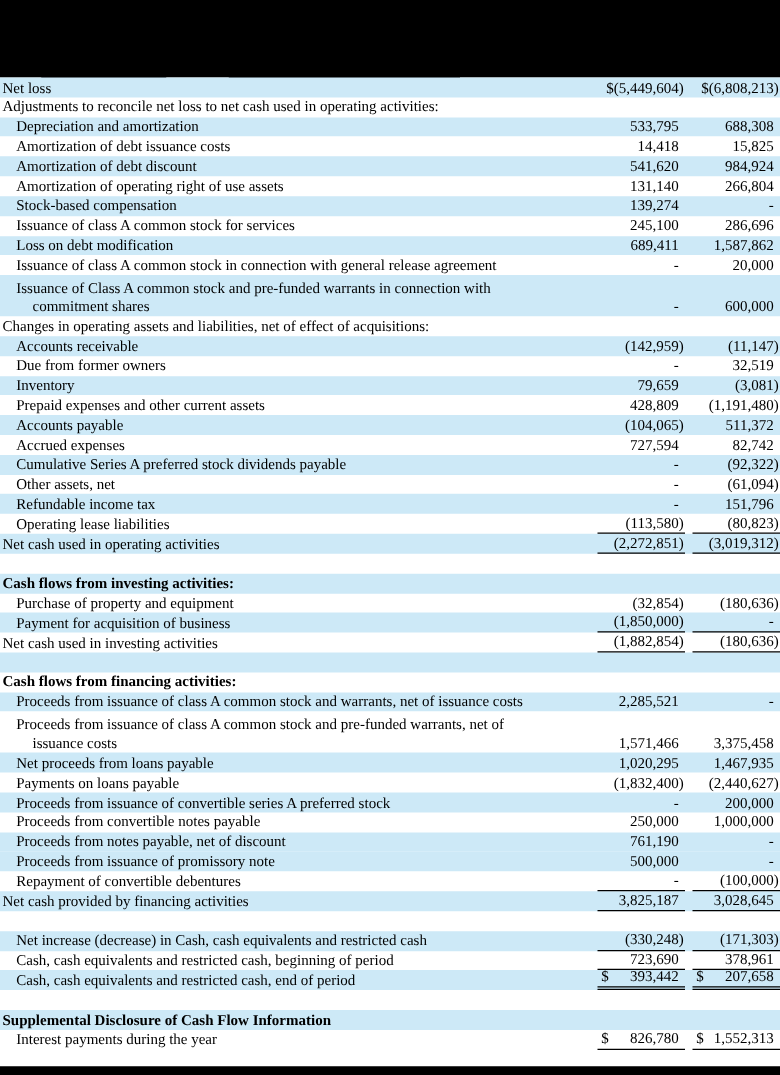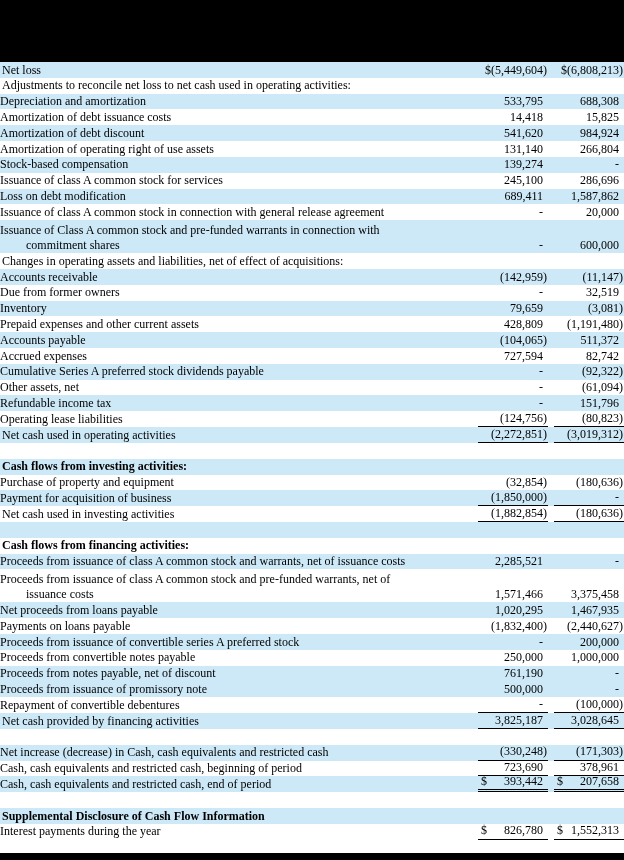--- a/index.html
+++ b/index.html
@@ -14,21 +14,21 @@
   .remnant.r2{left:183px;top:60px;width:185px;height:3px;}
   .remnant.r3{left:2px;top:63px;width:26px;height:2px;background:#8a8f93;}
   .redaction-bottom{position:absolute;left:0;bottom:0;width:624px;height:7px;background:#000;}
   .table{position:absolute;top:62px;left:0;width:624px;}
   .row{display:flex;align-items:flex-end;height:15.82px;line-height:15.2px;}
   .row.two{height:33px;}
   .row.shaded{background:var(--shade,#cde9f7);}
   .row.bold .lbl{font-weight:bold;}
   .lbl{flex:1 1 auto;min-width:0;white-space:nowrap;}
   .l1.ind0{padding-left:2px;}
-  .l1.ind1{}
+  .l1.ind1{padding-left:13px;}
   .l2{padding-left:26px;}
   .cell{flex:0 0 70px;width:70px;height:15.82px;display:flex;align-items:flex-end;justify-content:flex-end;box-sizing:border-box;}
   .c2{margin-left:6px;}
   .num{padding-right:5px;}
   .num.paren{padding-right:1px;}
   .cur{margin-right:auto;padding-left:3px;}
   .ul-single{border-bottom:1px solid #000;}
   .ul-double{border-bottom:3px double #000;}
 </style>
 </head>
@@ -262,21 +262,21 @@
         </div>
         <div class="cell c2">
           <span class="num">151,796</span>
         </div>
       </div>
       <div class="row">
         <div class="lbl">
           <div class="l1 ind1">Operating lease liabilities</div>
         </div>
         <div class="cell c1 ul-single">
-          <span class="num paren">(124,756)</span>
+          <span class="num paren">(113,580)</span>
         </div>
         <div class="cell c2 ul-single">
           <span class="num paren">(80,823)</span>
         </div>
       </div>
       <div class="row shaded">
         <div class="lbl">
           <div class="l1 ind0">Net cash used in operating activities</div>
         </div>
         <div class="cell c1 ul-single">

